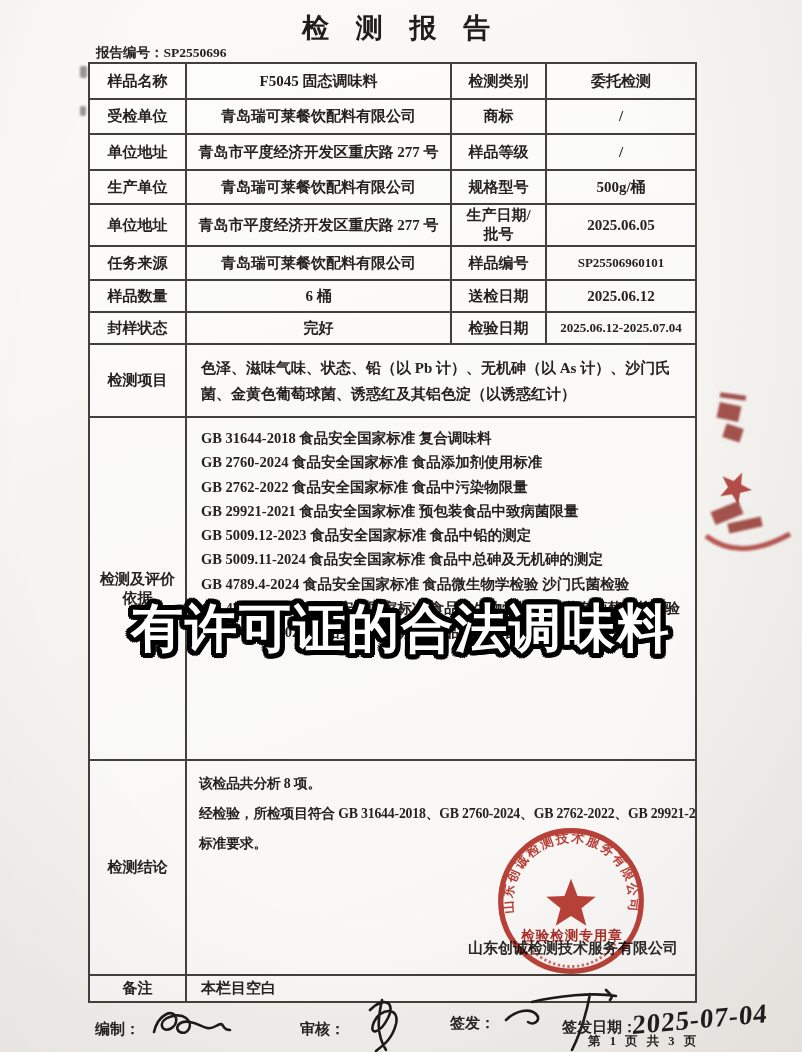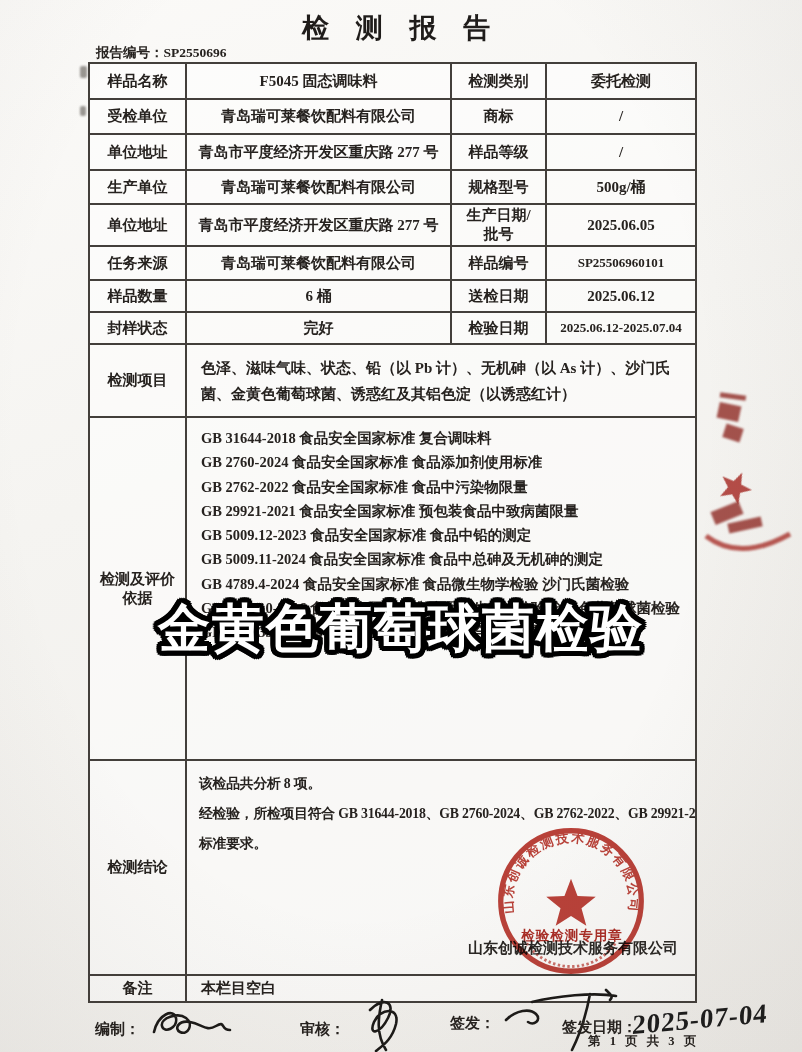--- a/index.html
+++ b/index.html
@@ -174,14 +174,14 @@
     <svg class="sig" style="left:498px;top:984px;" width="130" height="68" viewBox="0 0 130 68">
       <path d="M8,36 C18,26 32,24 38,30 C44,36 36,42 30,38 M34,18 C58,12 96,8 118,12 M108,6 C112,10 116,12 112,16 M92,10 C88,32 82,50 74,66" fill="none" stroke="#1c1a18" stroke-width="2.6" stroke-linecap="round"></path>
     </svg>
 
     <div class="signoff-label" style="left:562px;top:1018px;">签发日期：</div>
     <div class="hand-date">2025-07-04</div>
     <div class="page-ind">第 1 页 共 3 页</div>
 
   </div>
 
-  <div class="caption">金黄色葡萄球菌检验</div>
+  <div class="caption">有许可证的合法调味料</div>
 </div>
 
 </body></html>

